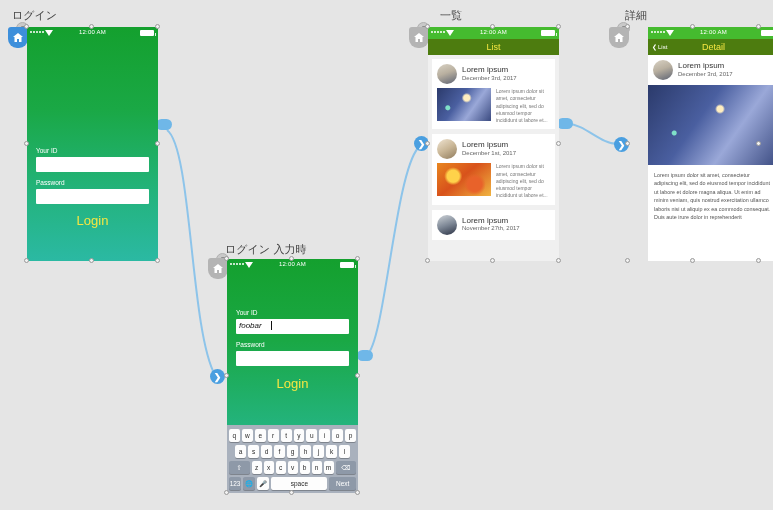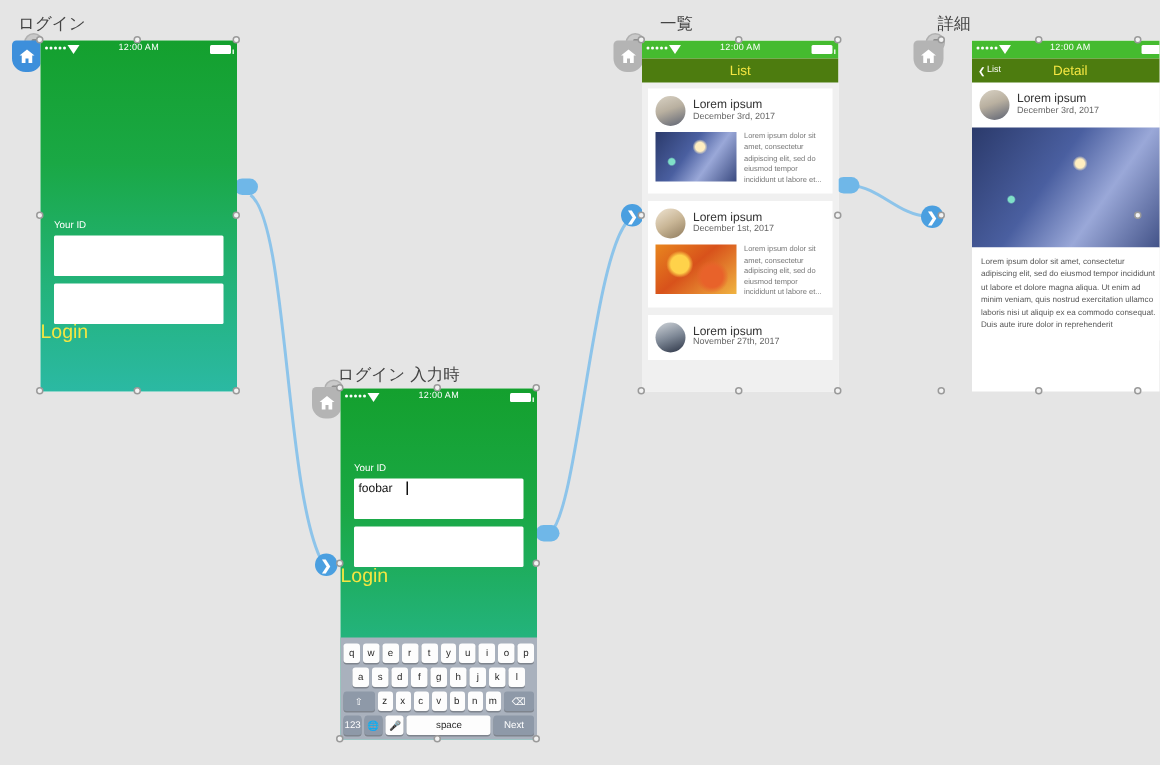--- a/index.html
+++ b/index.html
@@ -49,24 +49,24 @@
 
   
   .login-body {
     background:linear-gradient(180deg,#14a02e 0%,#1aa845 35%,#23b37b 70%,#2bb9a3 100%);
     position:relative; height:100%;
   }
   .app-title { position:absolute; left:0; right:0; top:80px; text-align:center;
      color:#f5e642; font-size:19px; font-weight:bold; font-family:"Liberation Serif", serif; }
   .field-group { position:absolute; left:9px; right:9px; }
   .field-label { color:#fff; font-size:6.5px; margin-bottom:3px; }
-  .field-box { background:#fff; height:27px; border-radius:1px; position:relative; }
+  .field-box { background:#fff; height:15px; border-radius:1px; position:relative;font-style:italic; }
   .field-box span { position:absolute; left:3px; top:2px; font-size:8px; color:#111; }
   .field-caret { position:absolute; top:2px; width:1px; height:9px; background:#111; }
-  .login-btn { position:absolute; left:0; right:0; 
+  .login-btn { position:absolute; left:0; right:0; text-align:center;
      color:#f5e642; font-size:13px; }
 
   
   .keyboard { position:absolute; left:0; right:0; bottom:0; background:#a9b1bd;
      padding:4px 2px 3px; }
   .krow { display:flex; justify-content:center; gap:2px; margin-bottom:3px; }
   .key { background:#fdfdfd; border-radius:2px; height:13px; min-width:10px; flex:1;
      display:flex; align-items:center; justify-content:center;
      font-size:6.5px; color:#2a2a2a; box-shadow:0 1px 0 rgba(0,0,0,.25); }
   .key.dark { background:#8e99a8; color:#fff; }

